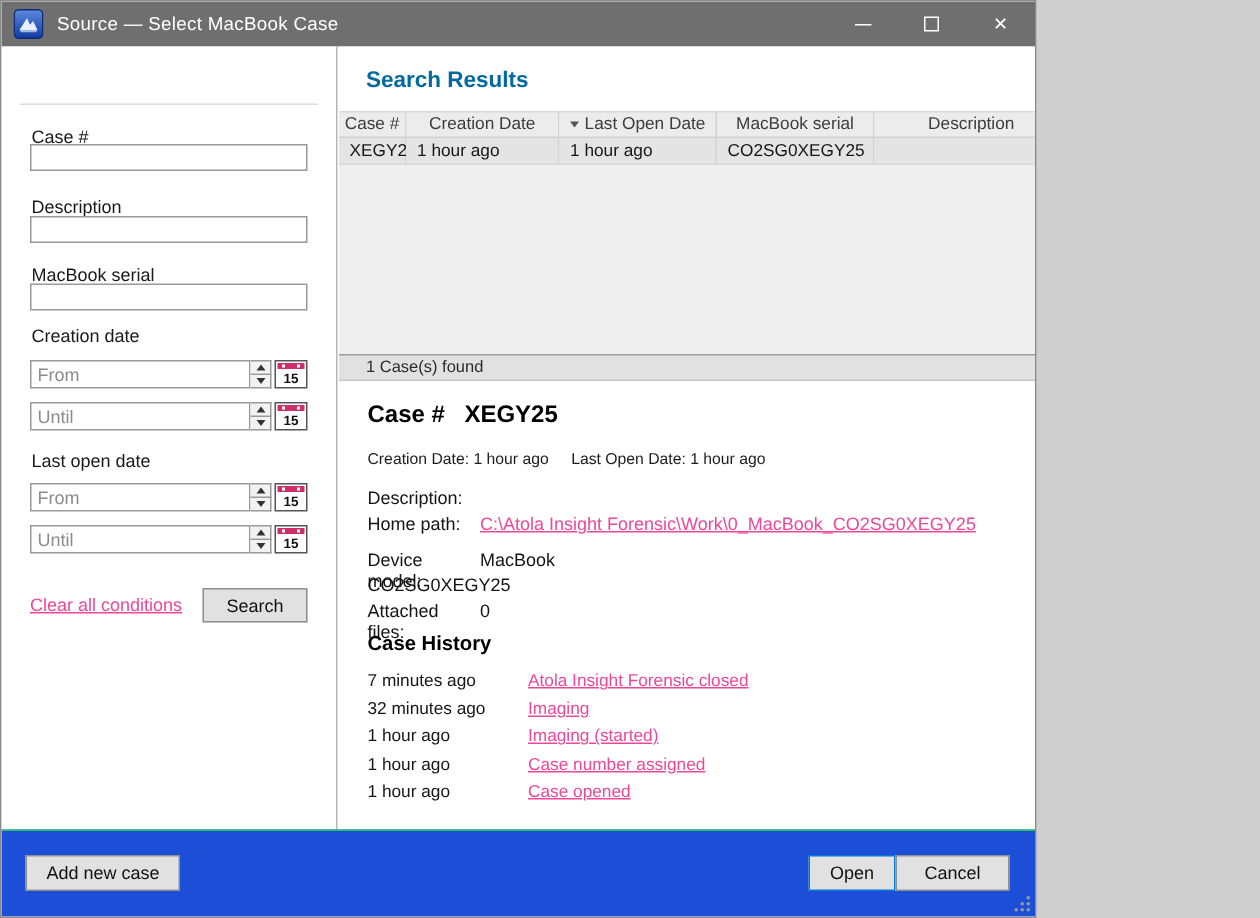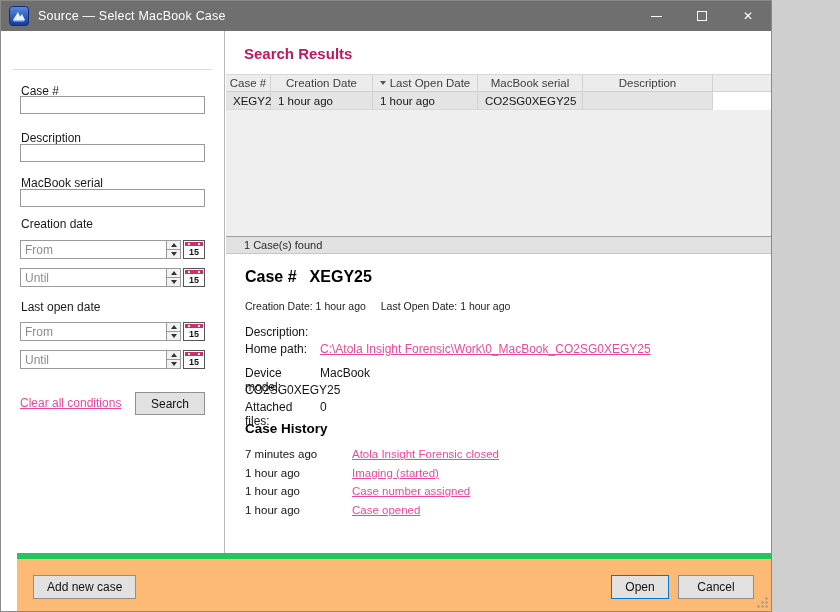--- a/index.html
+++ b/index.html
@@ -1,19 +1,19 @@
 <!DOCTYPE html>
 <html><head>
 <meta charset="utf-8">
 <style>
   * { margin:0; padding:0; box-sizing:border-box; }
   html,body { background:#cfcfcf; }
   body { font-family:"Liberation Sans","DejaVu Sans",sans-serif; }
   .window{
-    position:relative; width:772px; height:612px; background:#fff;
+    position:relative; width:691px; height:612px; background:#fff;
     border:1px solid #8a8a8a; overflow:hidden;text-decoration:underline;
   }
   
   .titlebar{
     position:absolute; top:0; left:0; right:0; height:30px; background:#6f6f6f;
     display:flex; align-items:center; color:#fff;
   }
   .app-icon{ width:20px; height:20px; margin-left:8px; border-radius:3px; flex:0 0 auto; }
   .title-text{ margin-left:9px; font-size:12.5px; letter-spacing:.2px; }
   .win-controls{ margin-left:auto; display:flex; height:30px; }
@@ -51,21 +51,21 @@
   .cal-day{ position:absolute; top:6px; left:0; right:0; text-align:center; font-size:9px; font-weight:bold; color:#111; line-height:11px; }
   .link{ color:#ec4899; text-decoration:underline; cursor:pointer; }
   .sb-clear{ position:absolute; left:19px; top:365px; font-size:12px; }
   .btn{
     background:#e1e1e1; border:1px solid #8f8f8f; font-size:12px; color:#111;
     font-family:inherit; cursor:default;
   }
   .sb-search{ position:absolute; left:134px; top:361px; width:70px; height:23px; }
   
   .main{ position:absolute; top:30px; left:225px; right:0; bottom:58px; background:#fff; }
-  .results-heading{ position:absolute; top:14px; left:18px; font-size:15px; font-weight:bold; color:#be185d; }
+  .results-heading{ position:absolute; top:14px; left:18px; font-size:15px; font-weight:bold; color:#0369a1; }
   .table{ position:absolute; top:43px; left:0; width:615px; }
   .t-row{ display:flex; height:18px; }
   .t-head .cell{
     background:#ececec; border-right:1px solid #d2d2d2; border-top:1px solid #d8d8d8; border-bottom:1px solid #cfcfcf;
     font-size:11.5px; color:#3c3c3c; display:flex; align-items:center; justify-content:center; gap:4px;
   }
   .t-data .cell{
     background:#e4e4e4; border-right:1px solid #d2d2d2; border-bottom:1px solid #d9d9d9;
     font-size:11.5px; color:#161616; display:flex; align-items:center; padding-left:7px;
   }
@@ -84,24 +84,24 @@
   .case-meta{ position:absolute; top:269px; left:19px; font-size:10.5px; color:#1c1c1c; }
   .case-meta .m2{ margin-left:12px;text-align:right; }
   .info{ position:absolute; left:19px; font-size:12px; color:#141414; display:flex; }
   .info .lbl{ width:75px; flex:0 0 auto; }
   .hist-heading{ position:absolute; top:390px; left:19px; font-size:13.5px; font-weight:bold; color:#000; }
   .hist{ position:absolute; top:411px; left:19px; font-size:11.5px; color:#161616; }
   .hist-row{ display:flex; height:18.4px; align-items:flex-end; }
   .hist-row .time{ width:107px; flex:0 0 auto; }
   
   .footer{
-    position:absolute; left:16px; right:0; bottom:0; height:58px; background:#fdba74; border-top:6px solid #22c55e;
+    position:absolute; left:0; right:0; bottom:0; height:58px; background:#1d4ed8; border-top:1px solid #22c55e;
   }
   .add-btn{ position:absolute; left:16px; top:16px; height:24px; padding:0 13px; }
-  .footer-right{ position:absolute; right:17px; top:16px; display:flex; gap:9px; }
+  .footer-right{ position:absolute; right:17px; top:16px; display:flex; }
   .open-btn{ width:58px; height:24px; border-color:#0078d7; }
   .cancel-btn{ width:76px; height:24px; }
   .grip{ position:absolute; right:2px; bottom:2px; }
 </style>
 </head>
 <body>
 
 <div class="window">
 
   <div class="titlebar">
@@ -281,20 +281,24 @@
       <span>0</span>
     </div>
 
     <div class="hist-heading">Case History</div>
     <div class="hist">
       <div class="hist-row">
         <span class="time">7 minutes ago</span>
         <a class="link">Atola Insight Forensic closed</a>
       </div>
       <div class="hist-row">
+        <span class="time">32 minutes ago</span>
+        <a class="link">Imaging</a>
+      </div>
+      <div class="hist-row">
         <span class="time">1 hour ago</span>
         <a class="link">Imaging (started)</a>
       </div>
       <div class="hist-row">
         <span class="time">1 hour ago</span>
         <a class="link">Case number assigned</a>
       </div>
       <div class="hist-row">
         <span class="time">1 hour ago</span>
         <a class="link">Case opened</a>

